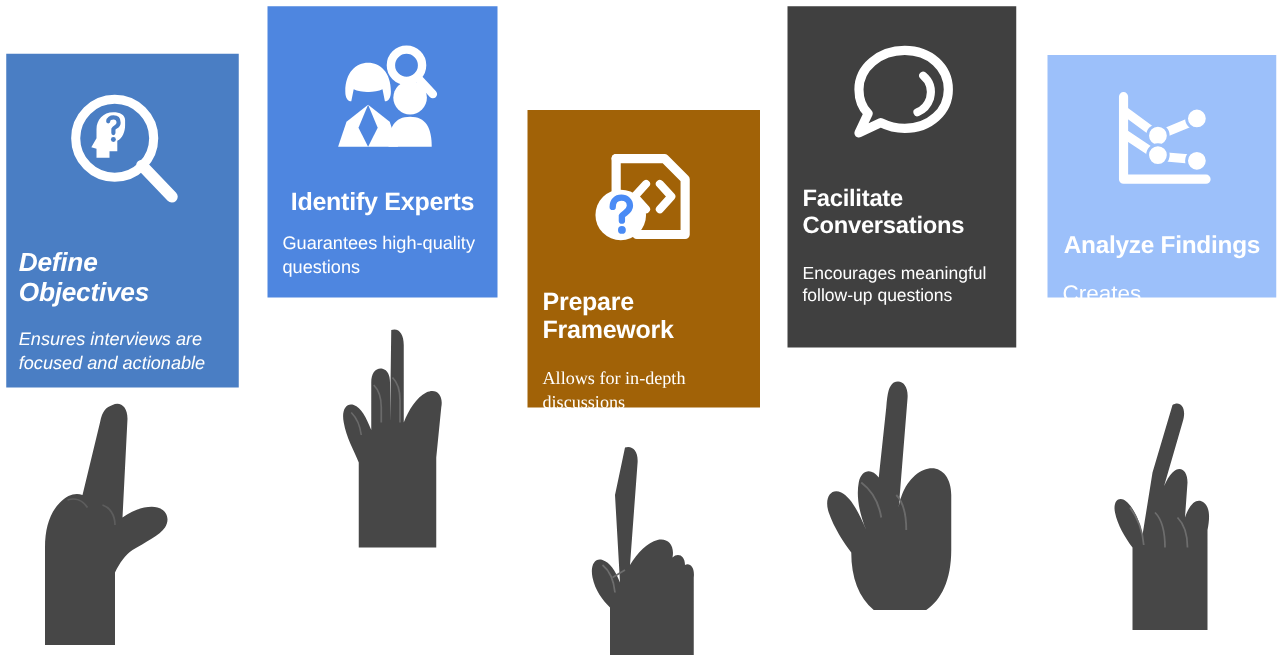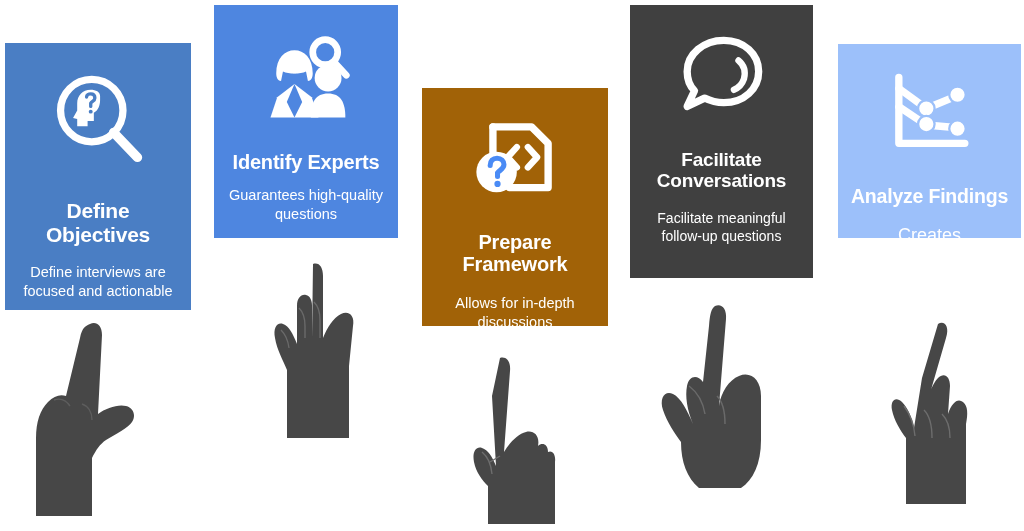--- a/index.html
+++ b/index.html
@@ -16,50 +16,50 @@
     font-family: "Liberation Sans", sans-serif;
   }
 
   
   .card {
     position: absolute;
     box-sizing: border-box;
     display: flex;
     flex-direction: column;
     align-items: center;
-    text-align: center;
+    text-align: left;
     color: #ffffff;
   }
   .card-icon {
     display: block;
     line-height: 0;
   }
   .card-title {
     font-weight: bold;
     letter-spacing: -0.2px;
     line-height: 1.12;
   }
   .card-desc {
     font-weight: normal;
     line-height: 1.3;
   }
 
   
-  #card-1 { left: 5px;   top: 43px;  width: 186px; height: 267px; padding: 26px 10px 0 10px; }
+  #card-1 { left: 5px;   top: 43px;  width: 186px; height: 267px; padding: 26px 10px 0 10px; font-style: italic; }
   #card-2 { left: 214px; top: 5px;   width: 184px; height: 233px; padding: 28px 12px 0 12px; }
   #card-3 { left: 422px; top: 88px;  width: 186px; height: 238px; padding: 26px 12px 0 12px; }
   #card-4 { left: 630px; top: 5px;   width: 183px; height: 273px; padding: 28px 12px 0 12px; }
   #card-5 { left: 838px; top: 44px;  width: 183px; height: 194px; padding: 26px 12px 0 12px; }
 
   #card-1 .card-title { font-size: 21px; margin-top: 26px; }
   #card-1 .card-desc  { font-size: 14.5px; margin-top: 17px; }
   #card-2 .card-title { font-size: 20px; margin-top: 22px; }
   #card-2 .card-desc  { font-size: 14.5px; margin-top: 13px; }
   #card-3 .card-title { font-size: 20px; margin-top: 25px; }
-  #card-3 .card-desc  { font-size: 14.5px; margin-top: 18px; }
+  #card-3 .card-desc  { font-size: 14.5px; margin-top: 18px; font-family: Liberation Serif, serif; }
   #card-4 .card-title { font-size: 19px; margin-top: 28px; }
   #card-4 .card-desc  { font-size: 14px; margin-top: 17px; }
   #card-5 .card-title { font-size: 19.5px; margin-top: 28px; }
   #card-5 .card-desc  { font-size: 18px; margin-top: 16px; }
 
   
   .hand {
     position: absolute;
     line-height: 0;
   }
@@ -78,21 +78,21 @@
     <span class="card-icon">
       <svg width="104" height="104" viewBox="0 0 100 100" aria-hidden="true">
         <circle cx="44" cy="40" r="30" fill="none" stroke="#ffffff" stroke-width="7"></circle>
         <line x1="65" y1="61" x2="88" y2="85" stroke="#ffffff" stroke-width="9" stroke-linecap="round"></line>
         <path d="M52 26 C52 22 48 20 43 20 C35 20 30 26 30 33 L30 40 L26 47 L30 48 L30 55 L40 55 L40 50 L46 50 L46 42 C50 40 52 35 52 30 Z" fill="#ffffff"></path>
         <path d="M39 27 C39 25 41 24 43 24 C45 24 47 25 47 28 C47 31 44 31 43 33 L43 36" fill="none" stroke="#4a7ec4" stroke-width="3.2" stroke-linecap="round"></path>
         <circle cx="43" cy="41" r="1.9" fill="#4a7ec4"></circle>
       </svg>
     </span>
     <div class="card-title">Define Objectives</div>
-    <div class="card-desc">Define interviews are focused and actionable</div>
+    <div class="card-desc">Ensures interviews are focused and actionable</div>
   </div>
 
   <div class="card" id="card-2" style="background:#4e86e0">
     <span class="card-icon">
       <svg width="100" height="96" viewBox="0 0 104 100" aria-hidden="true">
 
         <circle cx="72" cy="20" r="13" fill="none" stroke="#ffffff" stroke-width="7"></circle>
         <line x1="81" y1="30" x2="94" y2="44" stroke="#ffffff" stroke-width="7" stroke-linecap="round"></line>
 
         <path d="M21 42 C21 26 30 18 40 18 C50 18 59 26 59 42 C59 47 57 50 54 50 L52 40 C46 43 34 43 28 40 L26 50 C23 50 21 47 21 42 Z" fill="#ffffff"></path>
@@ -130,21 +130,21 @@
   </div>
 
   <div class="card" id="card-4" style="background:#404040">
     <span class="card-icon">
       <svg width="92" height="88" viewBox="0 0 100 96" aria-hidden="true">
         <path d="M52 8 C74 8 90 23 90 42 C90 61 74 76 52 76 C44 76 37 74 31 71 L12 80 L20 63 C14 57 12 50 12 42 C12 23 30 8 52 8 Z" fill="none" stroke="#ffffff" stroke-width="8" stroke-linejoin="round" stroke-linecap="round"></path>
         <path d="M68 30 C74 35 76 42 74 50 C72 56 68 60 63 62" fill="none" stroke="#ffffff" stroke-width="7" stroke-linecap="round"></path>
       </svg>
     </span>
     <div class="card-title">Facilitate Conversations</div>
-    <div class="card-desc">Facilitate meaningful follow-up questions</div>
+    <div class="card-desc">Encourages meaningful follow-up questions</div>
   </div>
 
   <div class="card" id="card-5" style="background:#9cc0fa">
     <span class="card-icon">
       <svg width="92" height="88" viewBox="0 0 100 96" aria-hidden="true">
 
         <path d="M16 8 L16 80 L88 80" fill="none" stroke="#ffffff" stroke-width="8" stroke-linecap="round" stroke-linejoin="round"></path>
 
         <line x1="16" y1="20" x2="46" y2="42" stroke="#ffffff" stroke-width="8" stroke-linecap="round"></line>
         <line x1="46" y1="42" x2="80" y2="28" stroke="#ffffff" stroke-width="8" stroke-linecap="round"></line>

